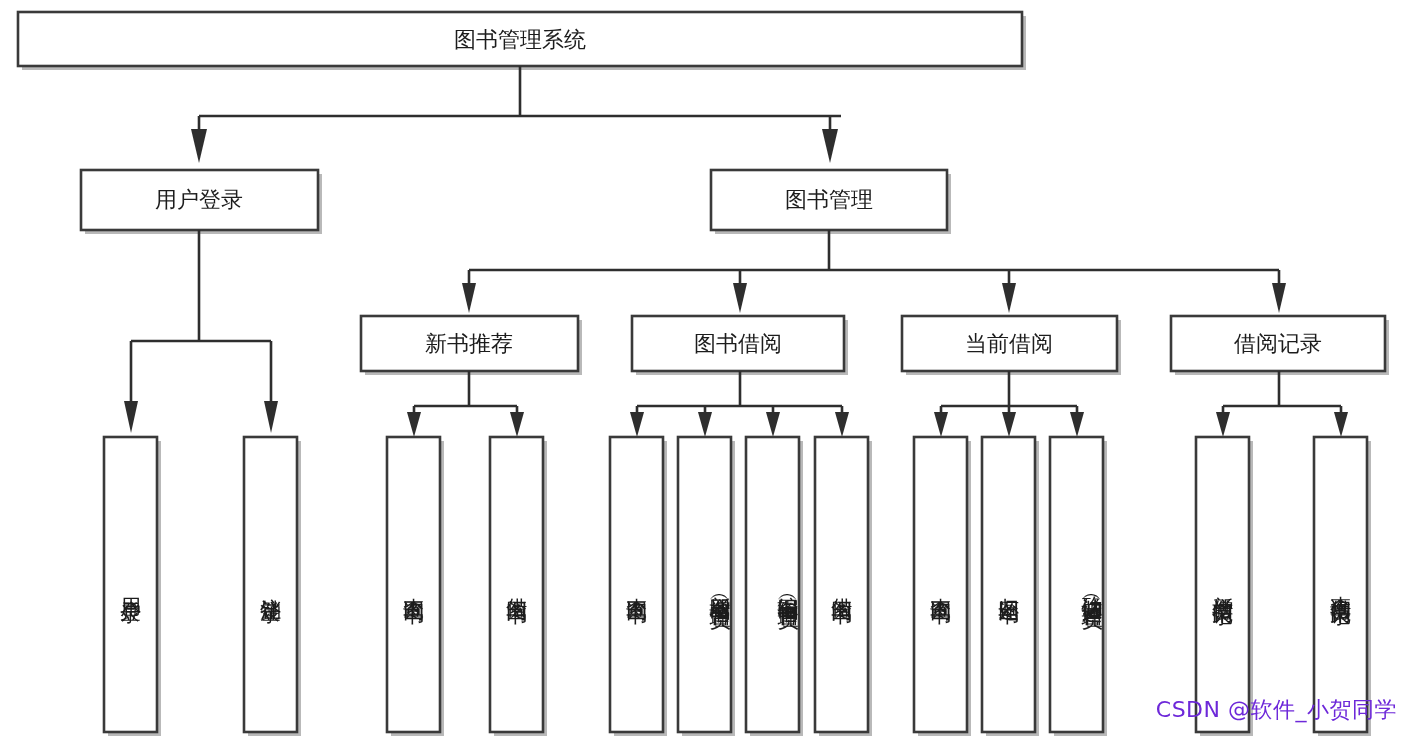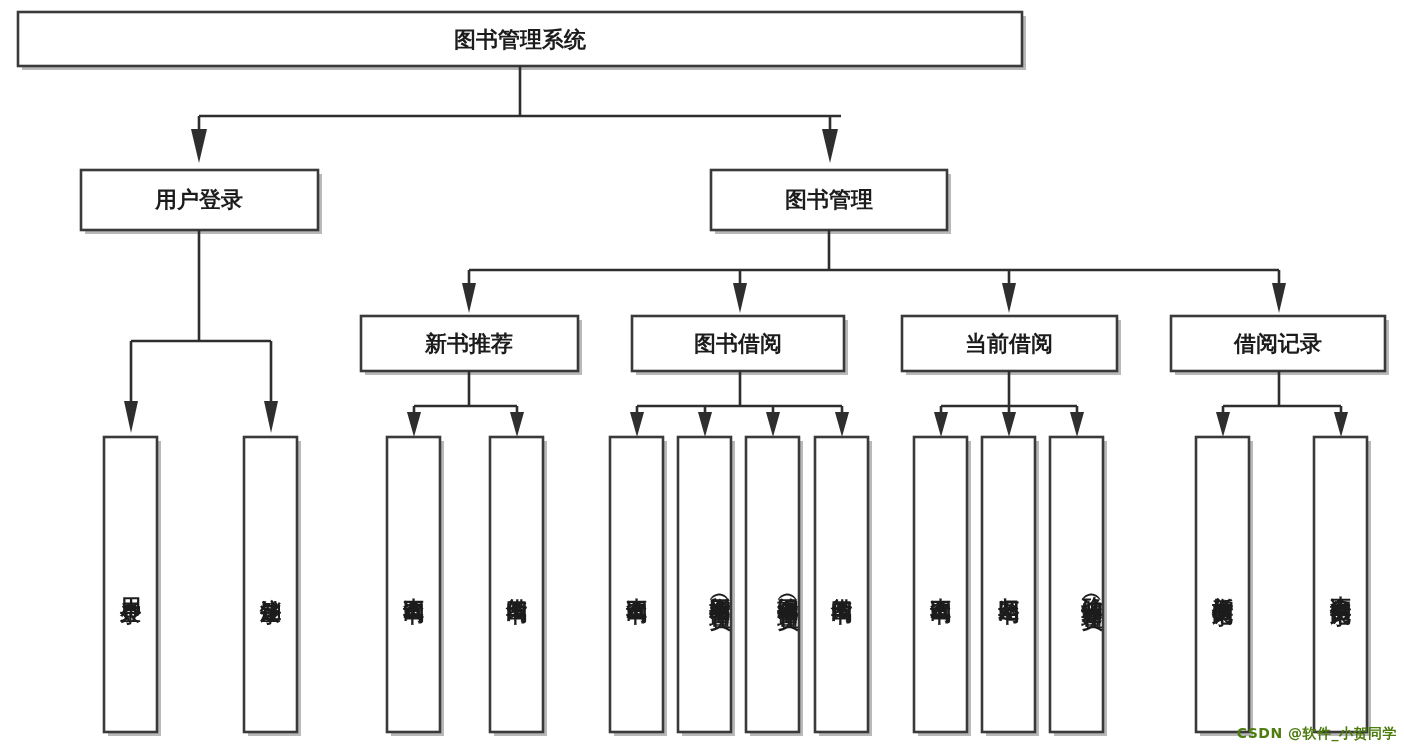--- a/index.html
+++ b/index.html
@@ -9,21 +9,20 @@
   }
   body {
     font-family: "DejaVu Sans", "Liberation Sans", sans-serif;
   }
   #diagram-root {
     position: relative;
     width: 1405px;
     height: 747px;
     background: #ffffff;
     overflow: hidden;
-    font-weight: bold;
   }
   svg.diagram-canvas {
     position: absolute;
     left: 0;
     top: 0;
     width: 1405px;
     height: 747px;
   }
   .node-rect {
     fill: #ffffff;
@@ -60,24 +59,24 @@
     font-size: 21px;
     line-height: 1.08;
     letter-spacing: 2px;
     color: #1c1c1c;
     white-space: nowrap;
     pointer-events: none;
   }
   .watermark {
     position: absolute;
     right: 8px;
-    bottom: 4px;
-    font-family: "DejaVu Sans", "Liberation Sans", sans-serif;
-    font-size: 14px;
-    color: #4d7c0f;
+    bottom: 22px;
+    font-family: "DejaVu Sans", "Liberation Sans", sans-serif;
+    font-size: 22px;
+    color: #6d28d9;
     letter-spacing: 0.5px;
     white-space: nowrap;
   }
 </style>
 </head>
 <body>
 
 <div id="diagram-root">
 
   <svg class="diagram-canvas" viewBox="0 0 1405 747">

